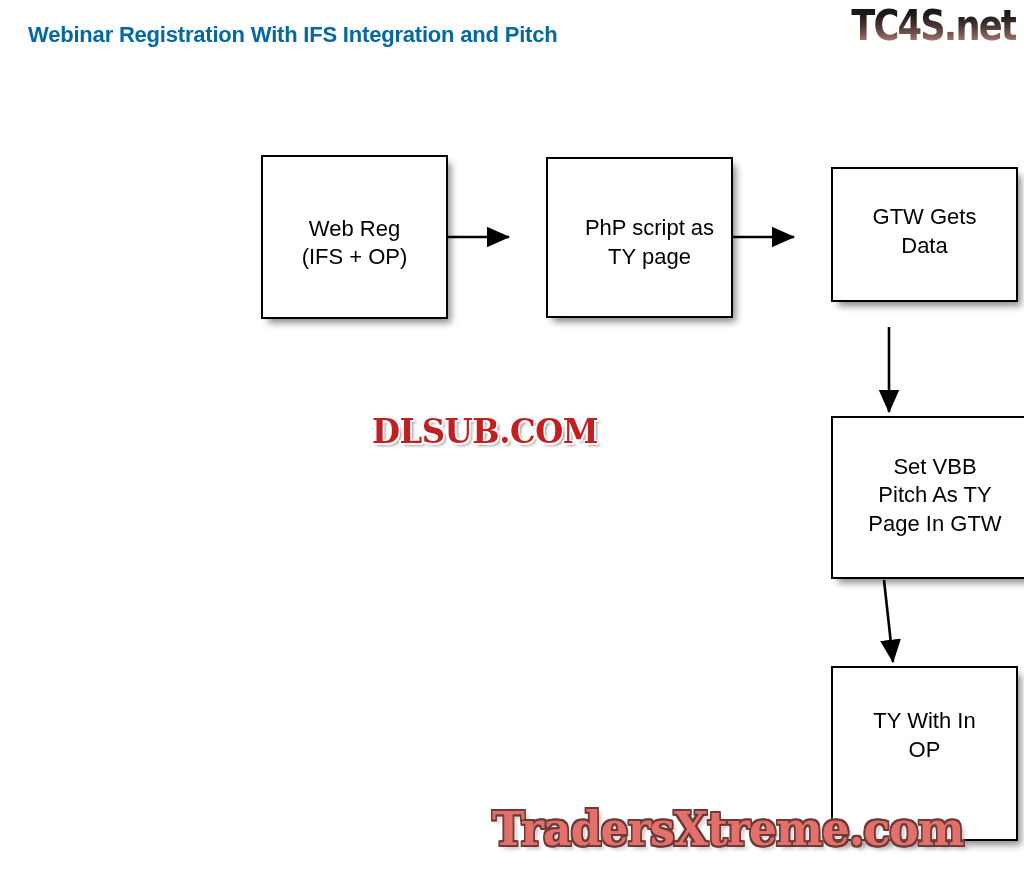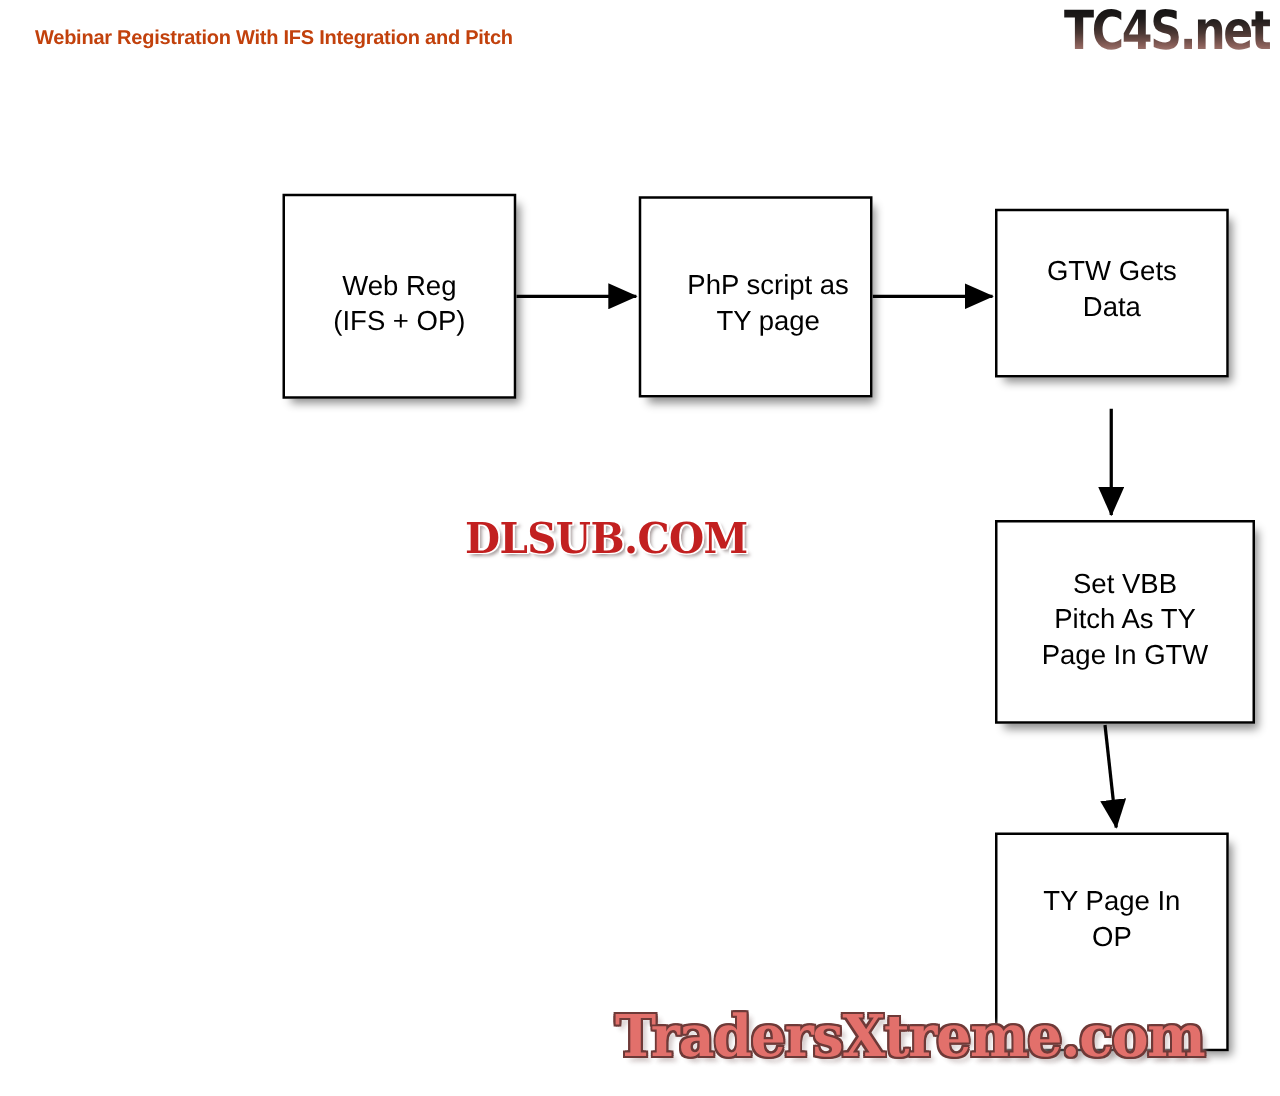--- a/index.html
+++ b/index.html
@@ -19,23 +19,23 @@
     height: 877px;
     background: #ffffff;
     overflow: hidden;
   }
 
   
   .page-title {
     position: absolute;
     left: 28px;
     top: 22px;
-    font-size: 16px;
+    font-size: 22px;
     font-weight: bold;
-    color: #c2410c;
+    color: #0369a1;
     letter-spacing: -0.2px;
     white-space: nowrap;
   }
 
   
   .brand-logo {
     position: absolute;
     right: 8px;
     top: 4px;
     font-family: "DejaVu Sans", sans-serif;
@@ -63,20 +63,21 @@
   .flow-box {
     position: absolute;
     box-sizing: border-box;
     background: #ffffff;
     border: 2.5px solid #000000;
     box-shadow: 5px 6px 7px -2px rgba(0,0,0,0.45);
     display: flex;
     align-items: center;
     justify-content: center;
     text-align: center;
+    margin-left: 35px;
   }
   .flow-box .box-label {
     font-size: 22px;
     line-height: 1.28;
     color: #000000;
     padding: 0 6px;
     white-space: pre-line;
   }
 
   #box-web-reg      { left: 226px; top: 155px; width: 187px; height: 164px; }
@@ -185,21 +186,21 @@
 Data</div>
   </div>
 
   <div class="flow-box" id="box-set-vbb">
     <div class="box-label">Set VBB
 Pitch As TY
 Page In GTW</div>
   </div>
 
   <div class="flow-box" id="box-ty-page-op">
-    <div class="box-label">TY Page In
+    <div class="box-label">TY With In
 OP</div>
   </div>
 
   <div class="watermark" id="watermark-dlsub">DLSUB.COM</div>
 
   <div class="watermark" id="watermark-tradersxtreme">TradersXtreme.com</div>
 
 </div>
 
 </body></html>

